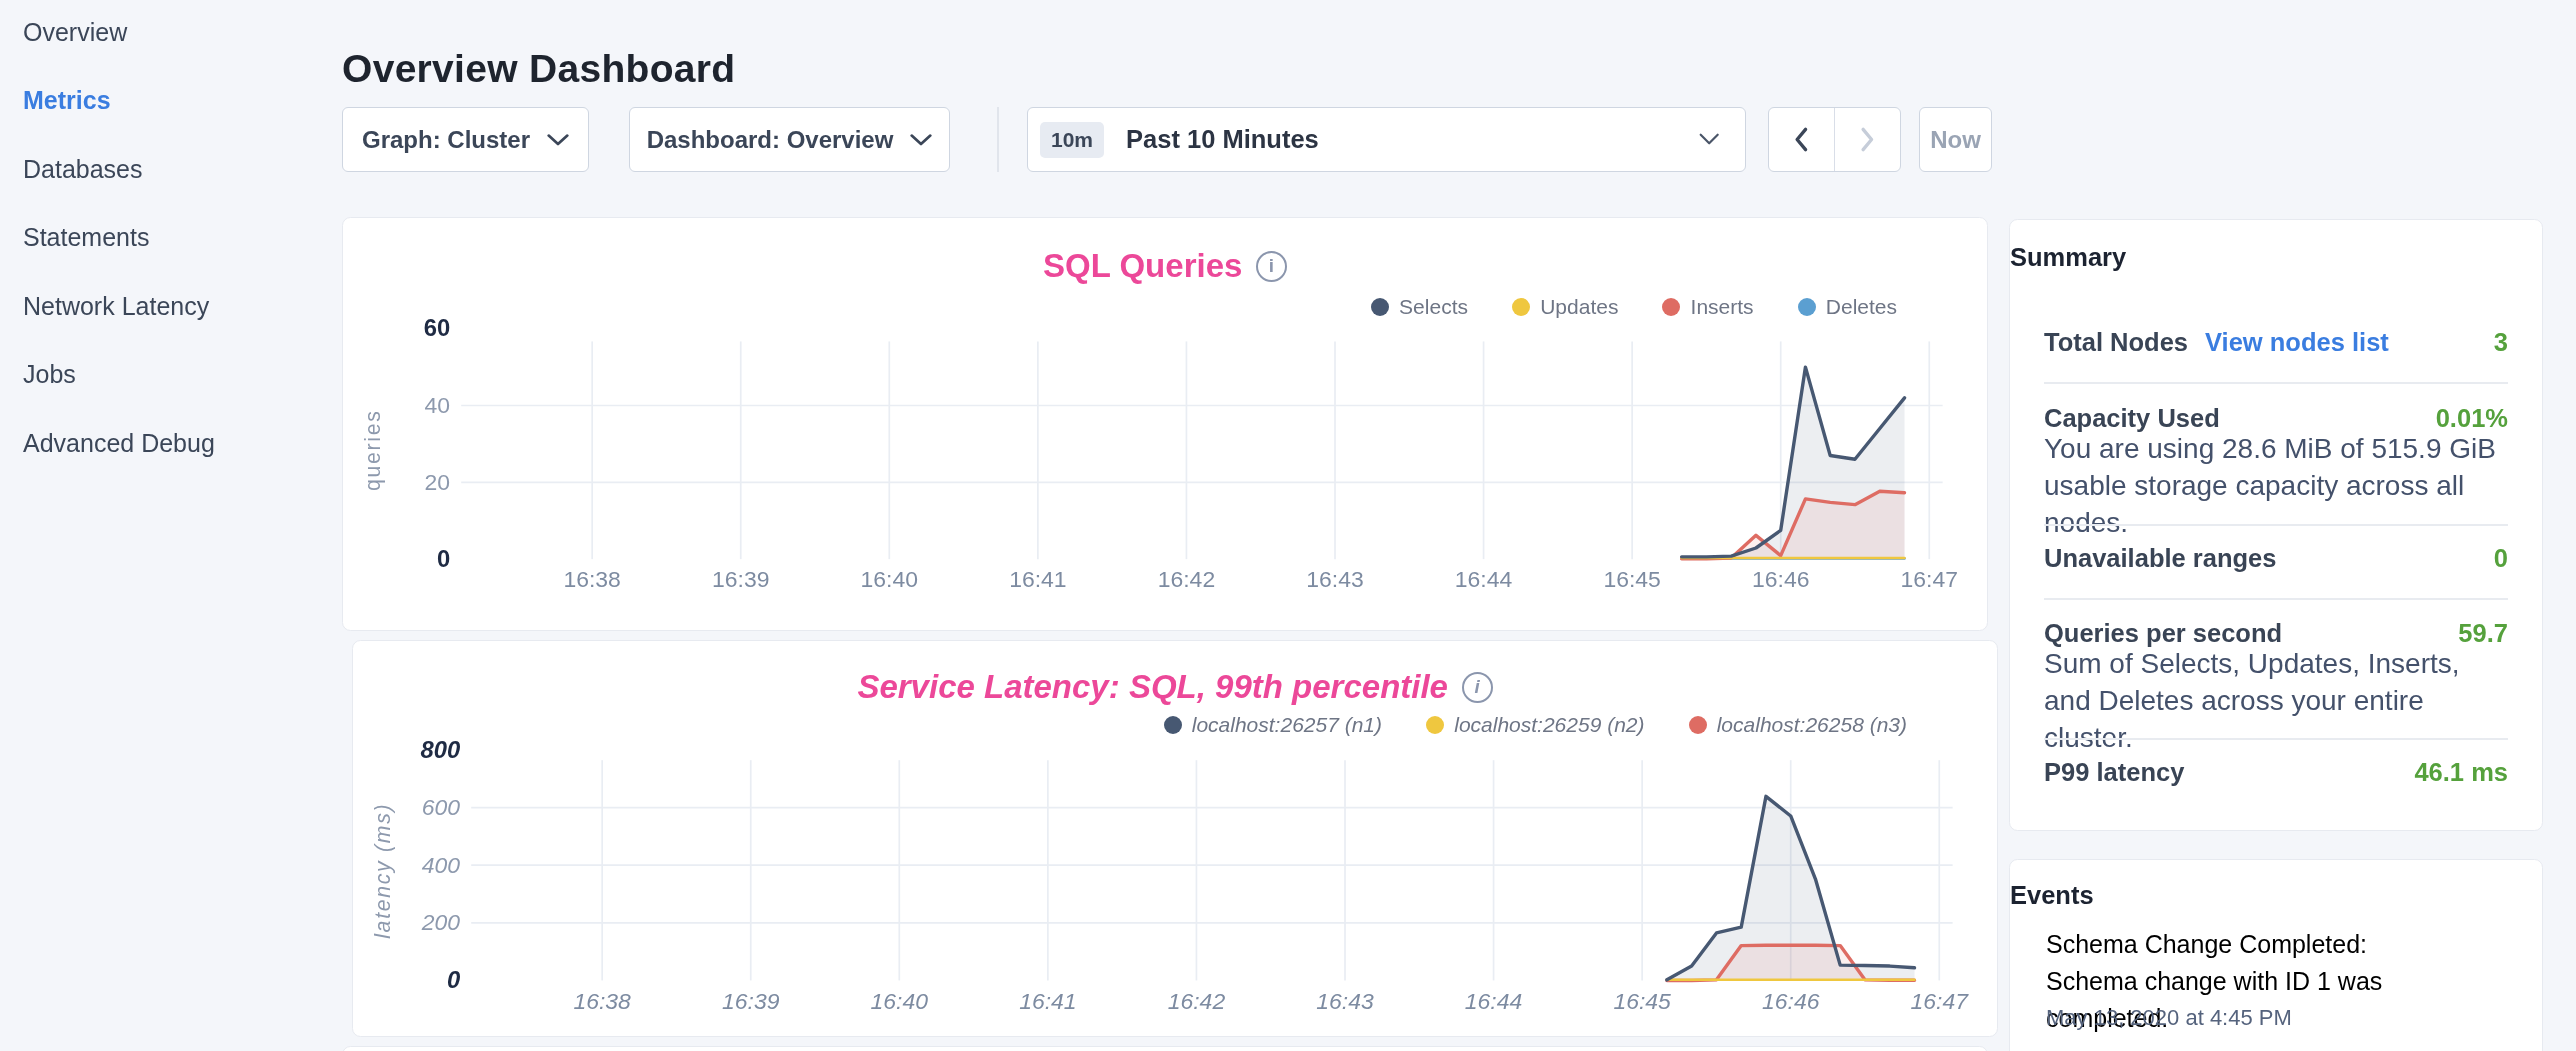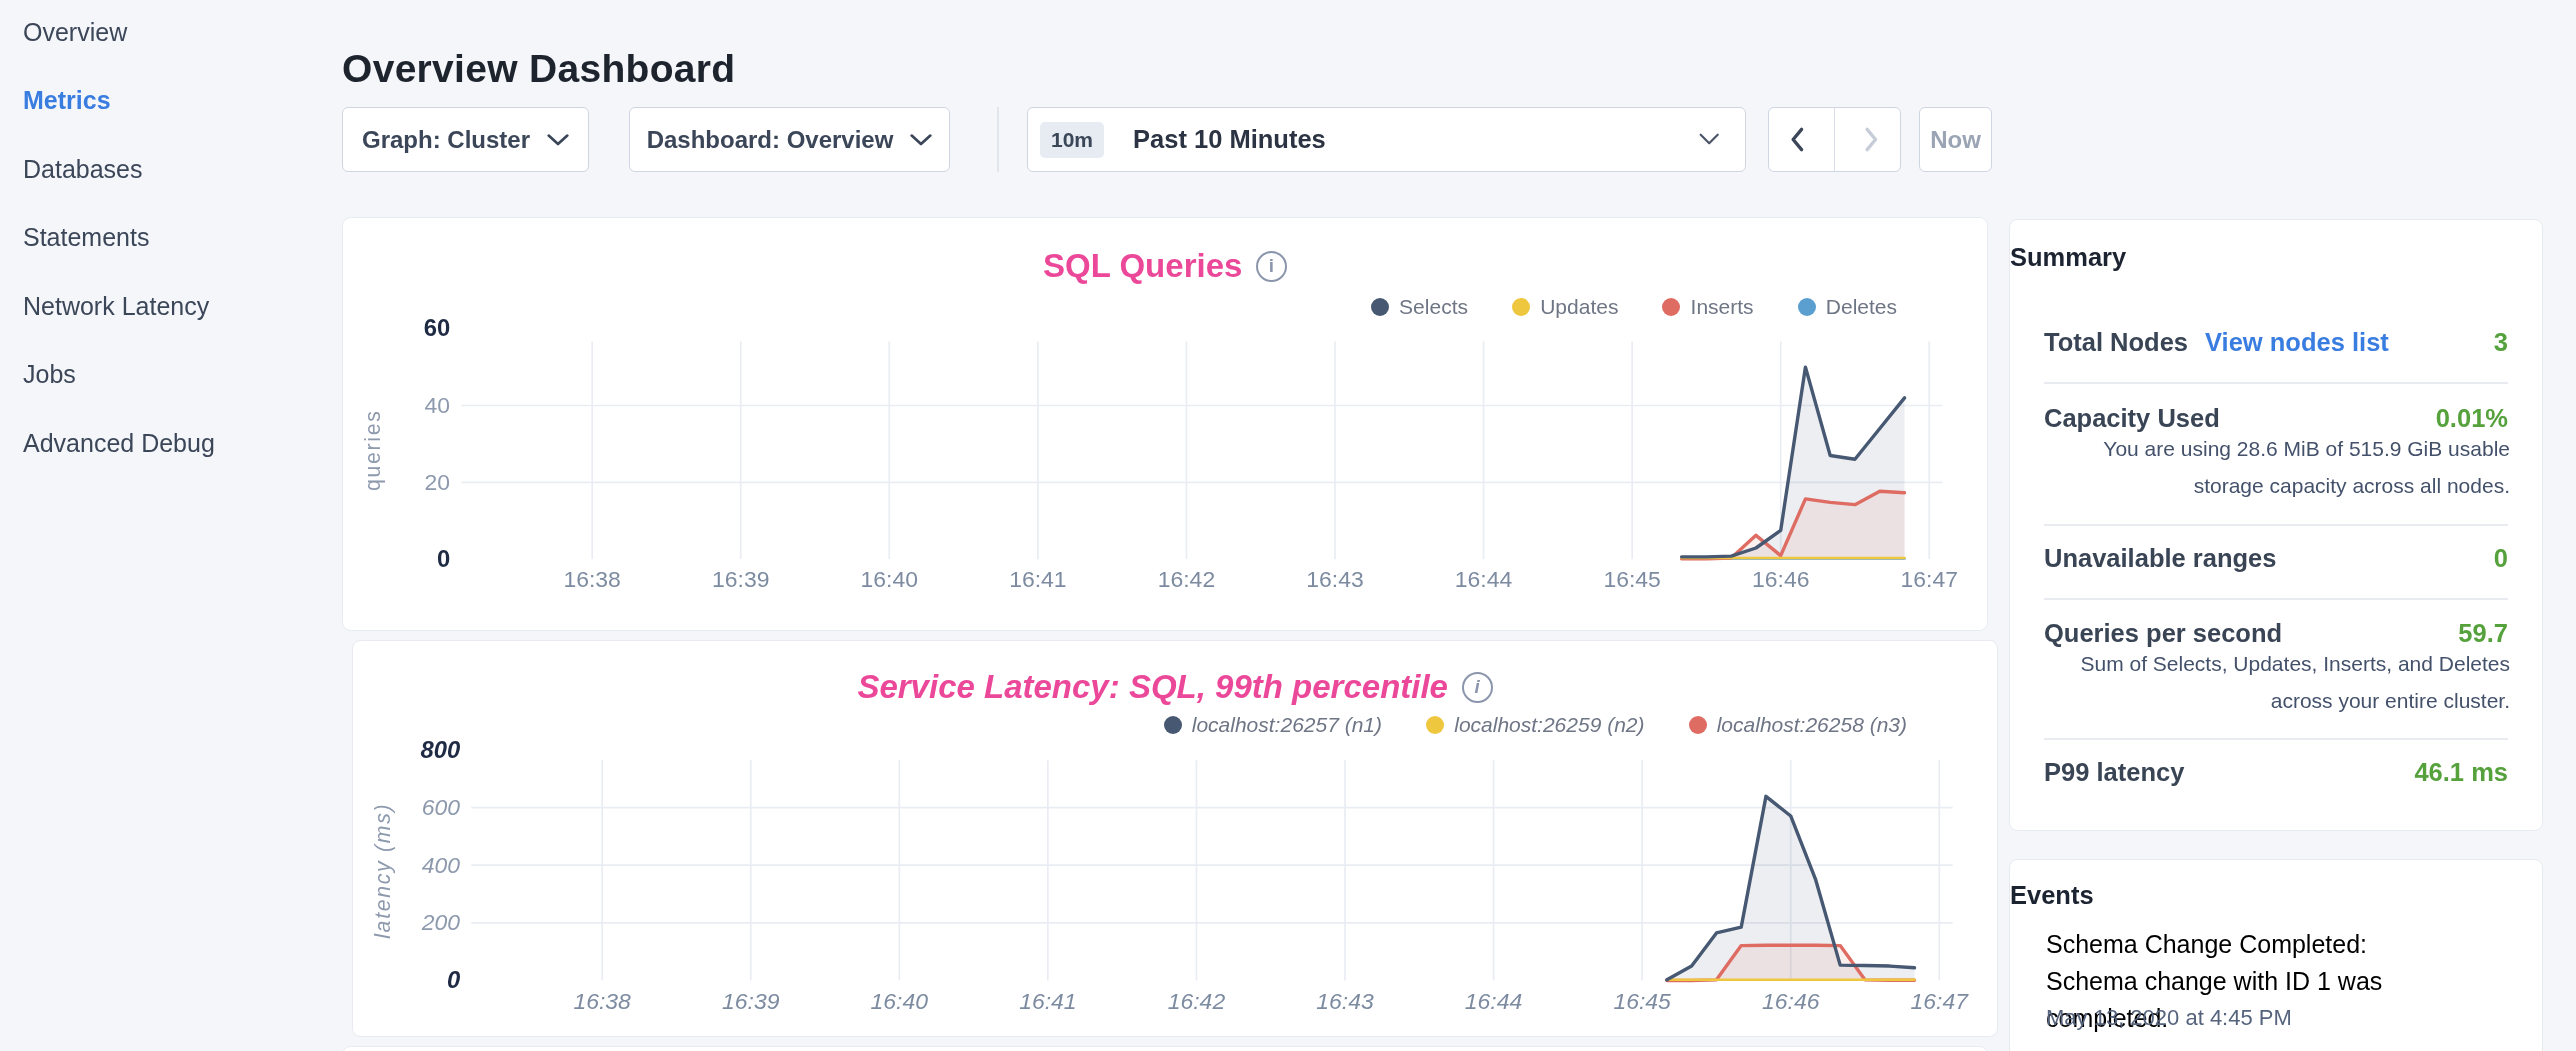--- a/index.html
+++ b/index.html
@@ -19,21 +19,21 @@
   
   #page-title{
     position:absolute;left:342px;top:20.4px;
     font-size:39px;font-weight:700;color:#1e242e;letter-spacing:0.3px;
   }
   
   .ctrl{
     position:absolute;top:107px;height:65px;box-sizing:border-box;
     background:#fff;border:1.7px solid #cfd6e1;border-radius:6px;
     display:flex;align-items:center;justify-content:center;
-    font-size:24px;font-weight:700;color:#3b4658;cursor:pointer;gap:7px;
+    font-size:24px;font-weight:700;color:#3b4658;cursor:pointer;
   }
   #graph-dropdown{left:342px;width:247px;gap:17px;}
   #dashboard-dropdown{left:629px;width:321px;gap:17px;}
   #ctrl-divider{position:absolute;left:997px;top:107px;width:1.7px;height:65px;background:#e1e5ec;}
   #time-picker{left:1027px;width:719px;justify-content:flex-start;padding:0 25.5px 0 12px;}
   #time-badge{
     background:#e7ebf2;border-radius:5.1px;padding:6px 11px;
     font-size:21px;font-weight:700;color:#3b4658;margin-right:22px;
   }
   #time-label{font-size:25.5px;font-weight:700;color:#2c3443;flex:1;text-align:left;}
@@ -84,21 +84,21 @@
     position:absolute;left:0;width:100%;
     font-size:25.5px;font-weight:700;color:#1c2331;
   }
   #summary-card .panel-title{top:23px;}
   .sum-row{position:absolute;left:34px;right:34px;display:flex;align-items:center;}
   .sum-label{font-size:25.5px;font-weight:700;color:#394455;}
   .sum-link{font-size:25.5px;font-weight:700;color:#3a7de0;margin-left:17px;cursor:pointer;}
   .sum-value{margin-left:auto;font-size:25.5px;font-weight:700;color:#55a13c;text-align:right;}
   .sum-desc{
     position:absolute;left:34px;width:466px;
-    font-size:21px;line-height:37px;color:#44516b;text-align:right;
+    font-size:28px;line-height:37px;color:#44516b;
   }
   .sum-divider{position:absolute;left:34px;right:34px;height:1.7px;background:#e8ebf0;}
   #row-total-nodes{top:108px;}
   #div-1{top:162px;}
   #row-capacity{top:184px;}
   #desc-capacity{top:210px;}
   #div-2{top:304px;}
   #row-unavailable{top:324px;}
   #div-3{top:378px;}
   #row-qps{top:399px;}

